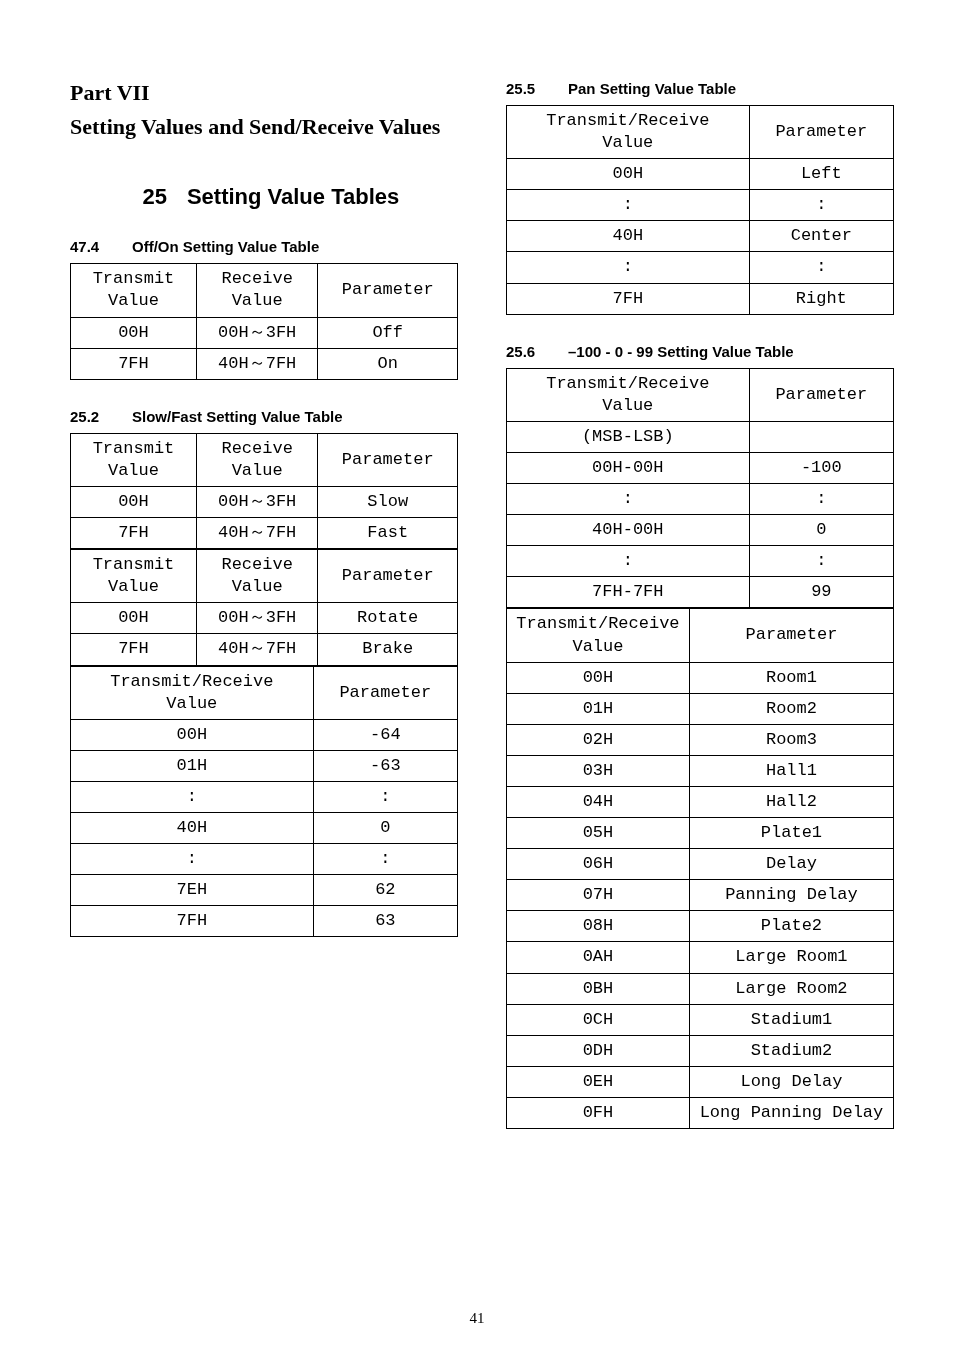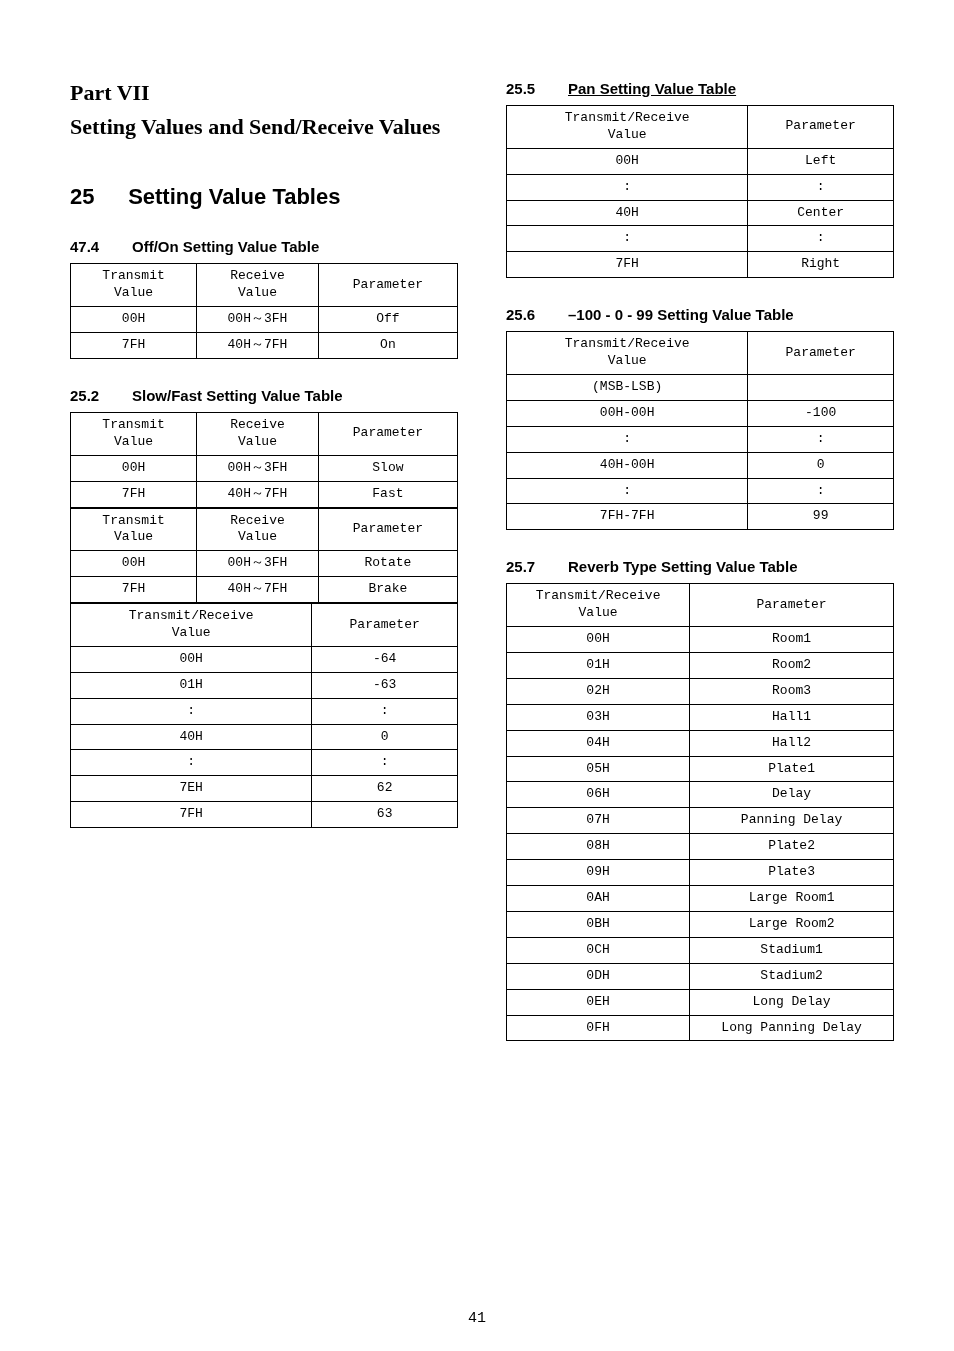--- a/index.html
+++ b/index.html
@@ -32,60 +32,60 @@
     font-weight: bold;
     font-size: 22px;
     line-height: 1.2;
     margin-bottom: 44px;
   }
   .h1 {
     font-family: Arial, Helvetica, sans-serif;
     font-weight: bold;
     font-size: 22px;
     margin-bottom: 20px;
+    text-align: center;
   }
   .h2 {
     font-family: Arial, Helvetica, sans-serif;
     font-weight: bold;
     font-size: 15px;
     margin-top: 28px;
     margin-bottom: 8px;
   }
   .h2 .num {
     display: inline-block;
     min-width: 62px;
   }
   table {
     border-collapse: collapse;
     width: 100%;
     font-family: "Courier New", Courier, monospace;
-    font-size: 13px;
+    font-size: 17px;
   }
   th, td {
     border: 1px solid #000;
     padding: 4px 6px;
     text-align: center;
     font-weight: normal;
     line-height: 1.3;
   }
   th {
     white-space: pre-line;
   }
   .page-num {
     position: absolute;
     bottom: 24px;
     left: 0;
     width: 100%;
     text-align: center;
-    font-family: Liberation Mono, monospace;
+    font-family: Liberation Serif, serif;
     font-size: 15px;
   }
   .col-right .h2:first-child {
     margin-top: 0;
-    text-decoration: underline;
   }
 </style>
 </head>
 <body>
 
 <div class="columns">
   <div class="col">
     <div class="part-label">Part VII</div>
     <div class="part-title">Setting Values and Send/Receive Values</div>
 
@@ -269,23 +269,20 @@
             <td>:</td>
             <td>:</td>
           </tr>
       <tr>
             <td>7FH-7FH</td>
             <td>99</td>
           </tr>
     </tbody>
       </table>
 
-    <div class="h2">
-      <span class="num">25.7</span><span>Reverb Type Setting Value Table</span>
-    </div>
     <table>
       <tbody>
           <tr>
         <th>Transmit/Receive
 Value</th>
         <th>Parameter</th>
       </tr>
       <tr>
             <td>00H</td>
             <td>Room1</td>
@@ -316,24 +313,20 @@
           </tr>
       <tr>
             <td>07H</td>
             <td>Panning Delay</td>
           </tr>
       <tr>
             <td>08H</td>
             <td>Plate2</td>
           </tr>
       <tr>
-            <td>09H</td>
-            <td>Plate3</td>
-          </tr>
-      <tr>
             <td>0AH</td>
             <td>Large Room1</td>
           </tr>
       <tr>
             <td>0BH</td>
             <td>Large Room2</td>
           </tr>
       <tr>
             <td>0CH</td>
             <td>Stadium1</td>

